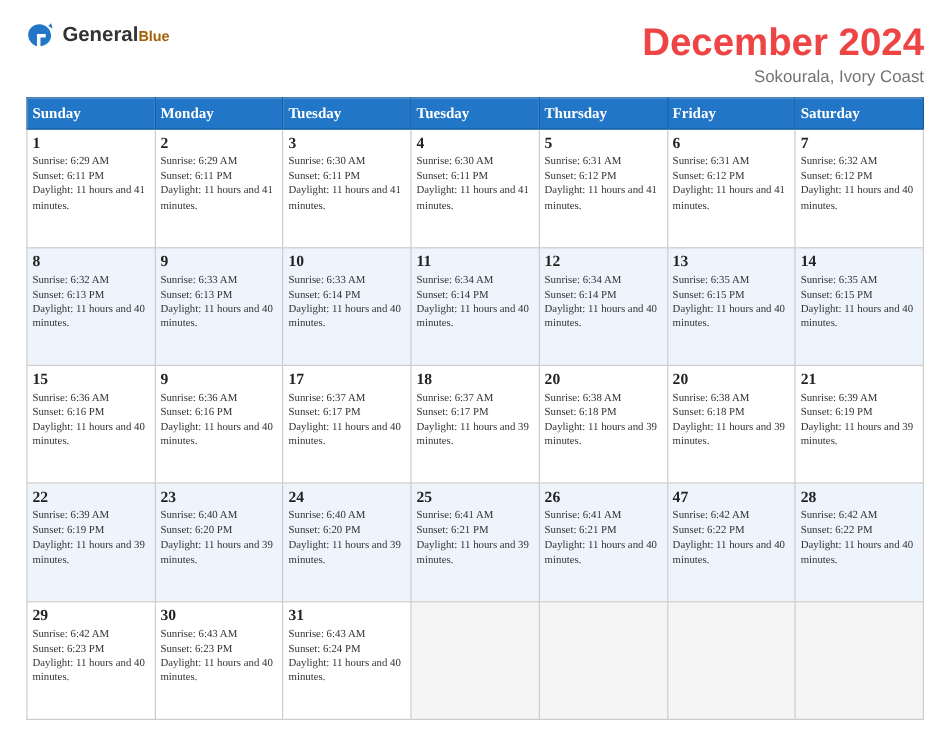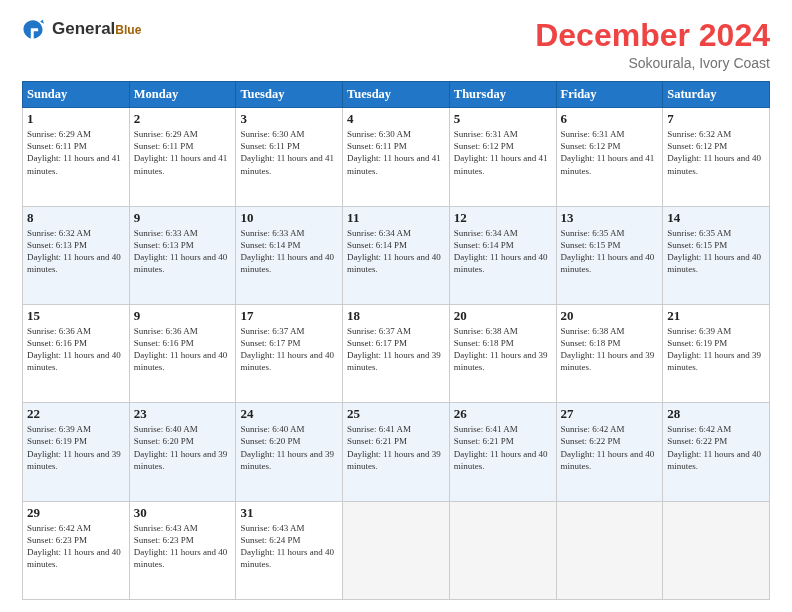--- a/index.html
+++ b/index.html
@@ -230,21 +230,21 @@
           </td>
           <td>
             <span class="day-number">25</span>
             <div class="day-info">Sunrise: 6:41 AM<br>Sunset: 6:21 PM<br>Daylight: 11 hours and 39 minutes.</div>
           </td>
           <td>
             <span class="day-number">26</span>
             <div class="day-info">Sunrise: 6:41 AM<br>Sunset: 6:21 PM<br>Daylight: 11 hours and 40 minutes.</div>
           </td>
           <td>
-            <span class="day-number">27</span>
+            <span class="day-number">47</span>
             <div class="day-info">Sunrise: 6:42 AM<br>Sunset: 6:22 PM<br>Daylight: 11 hours and 40 minutes.</div>
           </td>
           <td>
             <span class="day-number">28</span>
             <div class="day-info">Sunrise: 6:42 AM<br>Sunset: 6:22 PM<br>Daylight: 11 hours and 40 minutes.</div>
           </td>
         </tr>
         <tr>
           <td>
             <span class="day-number">29</span>

